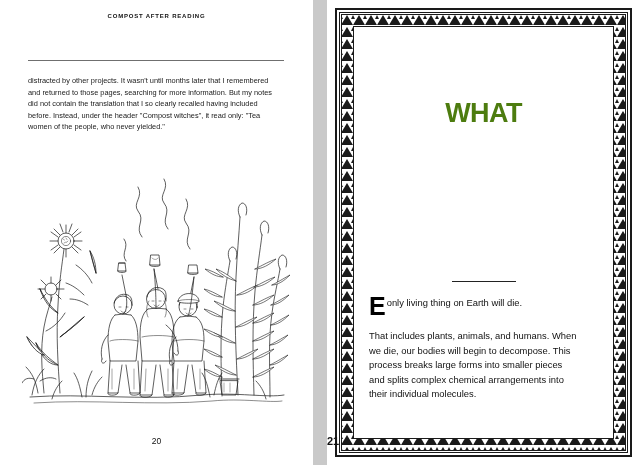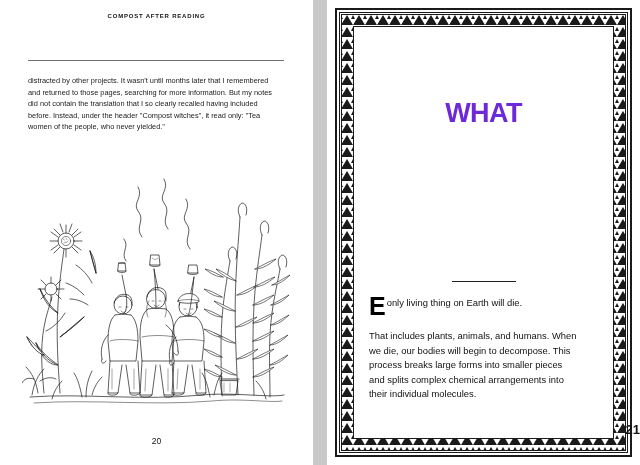--- a/index.html
+++ b/index.html
@@ -126,21 +126,21 @@
     position: absolute;
     top: 100px;
     left: 42px;
     width: 229px;
     text-align: center;
     font-family: "Liberation Sans", sans-serif;
     font-weight: bold;
     font-size: 27px;
     line-height: 27px;
     letter-spacing: -0.6px;
-    color: #6d28d9;
+    color: #4d7c0f;
   }
   .chapter-title .ln {
     display: block;
   }
   .divider {
     position: absolute;
     top: 281px;
     left: 125px;
     width: 64px;
     height: 1px;
@@ -166,25 +166,25 @@
     line-height: 20px;
     font-weight: bold;
     padding-right: 1px;
     color: #000;
   }
   .right-body p {
     margin: 0 17px 11px 0;
   }
   .folio-right {
     position: absolute;
-    bottom: 28px;
+    bottom: 18px;
     left: 0;
     width: 100%;
-    text-align: right;
-    font-size: 13px;
+    text-align: left;
+    font-size: 11px;
     font-weight: bold;
     color: #111;
   }
 </style>
 </head>
 <body>
 
 <div class="spread">
 
   <div class="page page-left">

